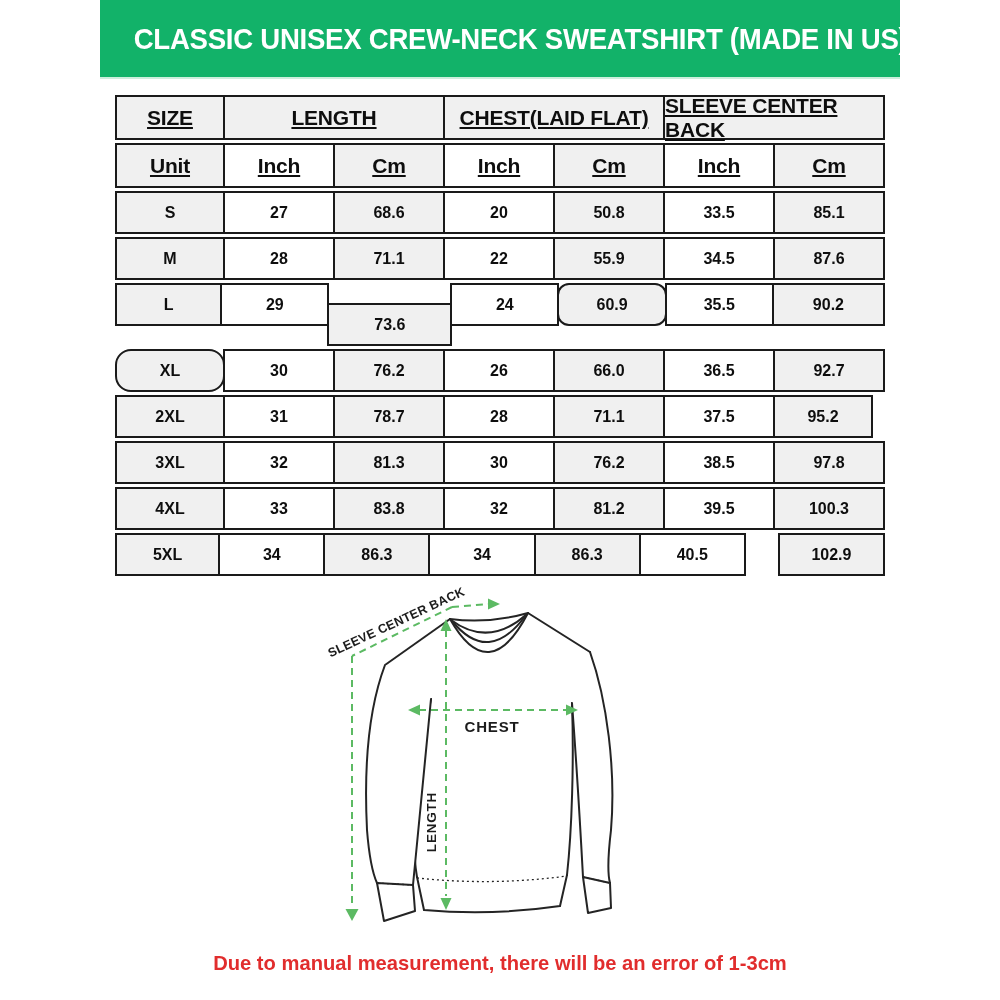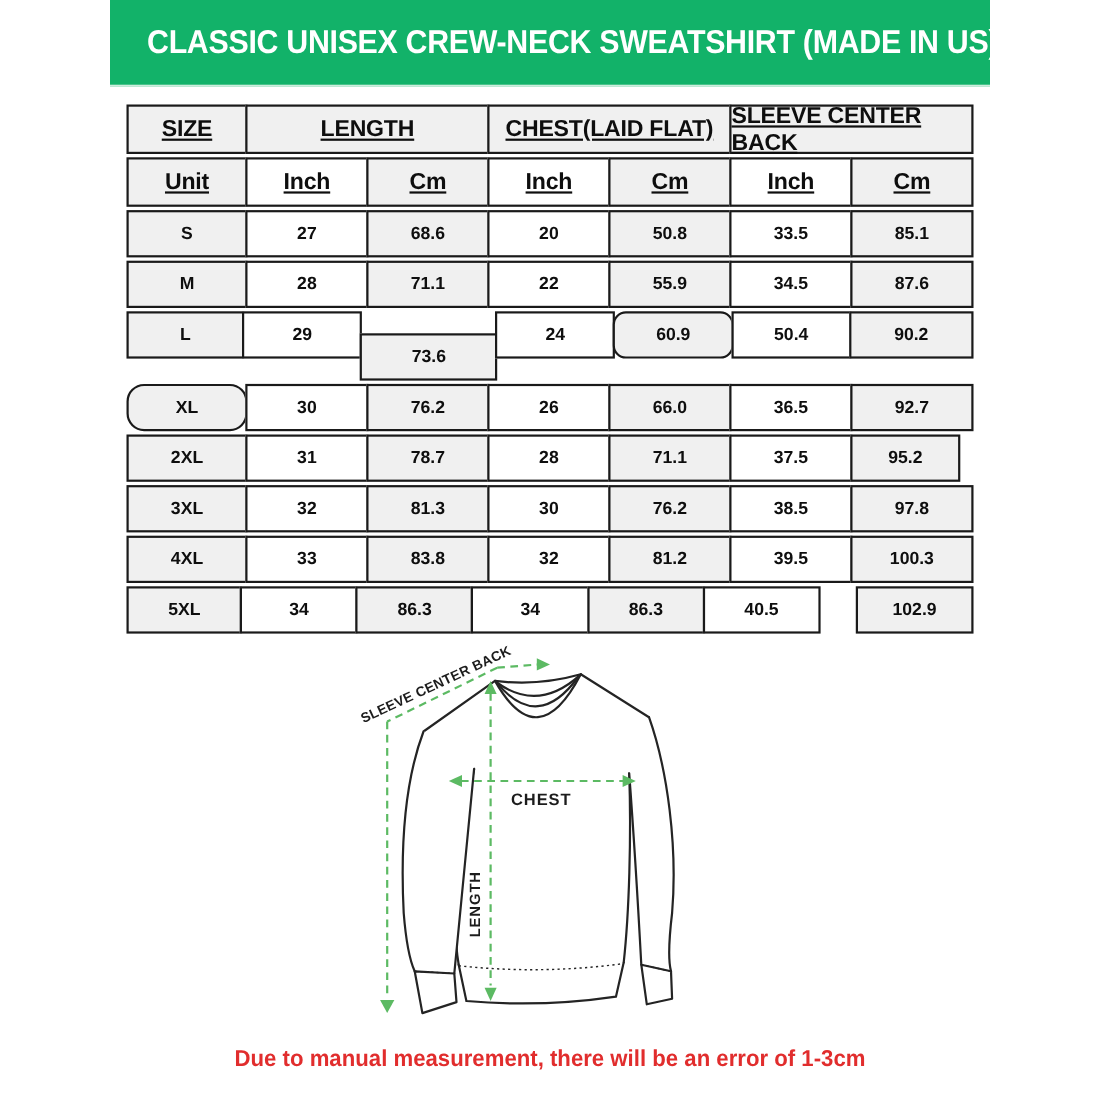--- a/index.html
+++ b/index.html
@@ -78,21 +78,21 @@
       <div class="cell dat gray" style="width: 112px;">55.9</div>
       <div class="cell dat" style="width: 112px;">34.5</div>
       <div class="cell dat gray" style="width: 112px;">87.6</div>
     </div>
     <div class="trow">
       <div class="cell dat gray" style="width: 110px;">L</div>
       <div class="cell dat" style="width: 112px;">29</div>
       <div class="cell dat gray" style="width: 128px; margin-top: 20px;">73.6</div>
       <div class="cell dat" style="width: 112px;">24</div>
       <div class="cell dat gray" style="width: 112px; border-radius: 12px;">60.9</div>
-      <div class="cell dat" style="width: 112px;">50.4</div>
+      <div class="cell dat" style="width: 112px;">35.5</div>
       <div class="cell dat gray" style="width: 116px;">90.2</div>
     </div>
     <div class="trow">
       <div class="cell dat gray" style="width: 110px; border-radius: 16px;">XL</div>
       <div class="cell dat" style="width: 112px;">30</div>
       <div class="cell dat gray" style="width: 112px;">76.2</div>
       <div class="cell dat" style="width: 112px;">26</div>
       <div class="cell dat gray" style="width: 112px;">66.0</div>
       <div class="cell dat" style="width: 112px;">36.5</div>
       <div class="cell dat gray" style="width: 112px;">92.7</div>

